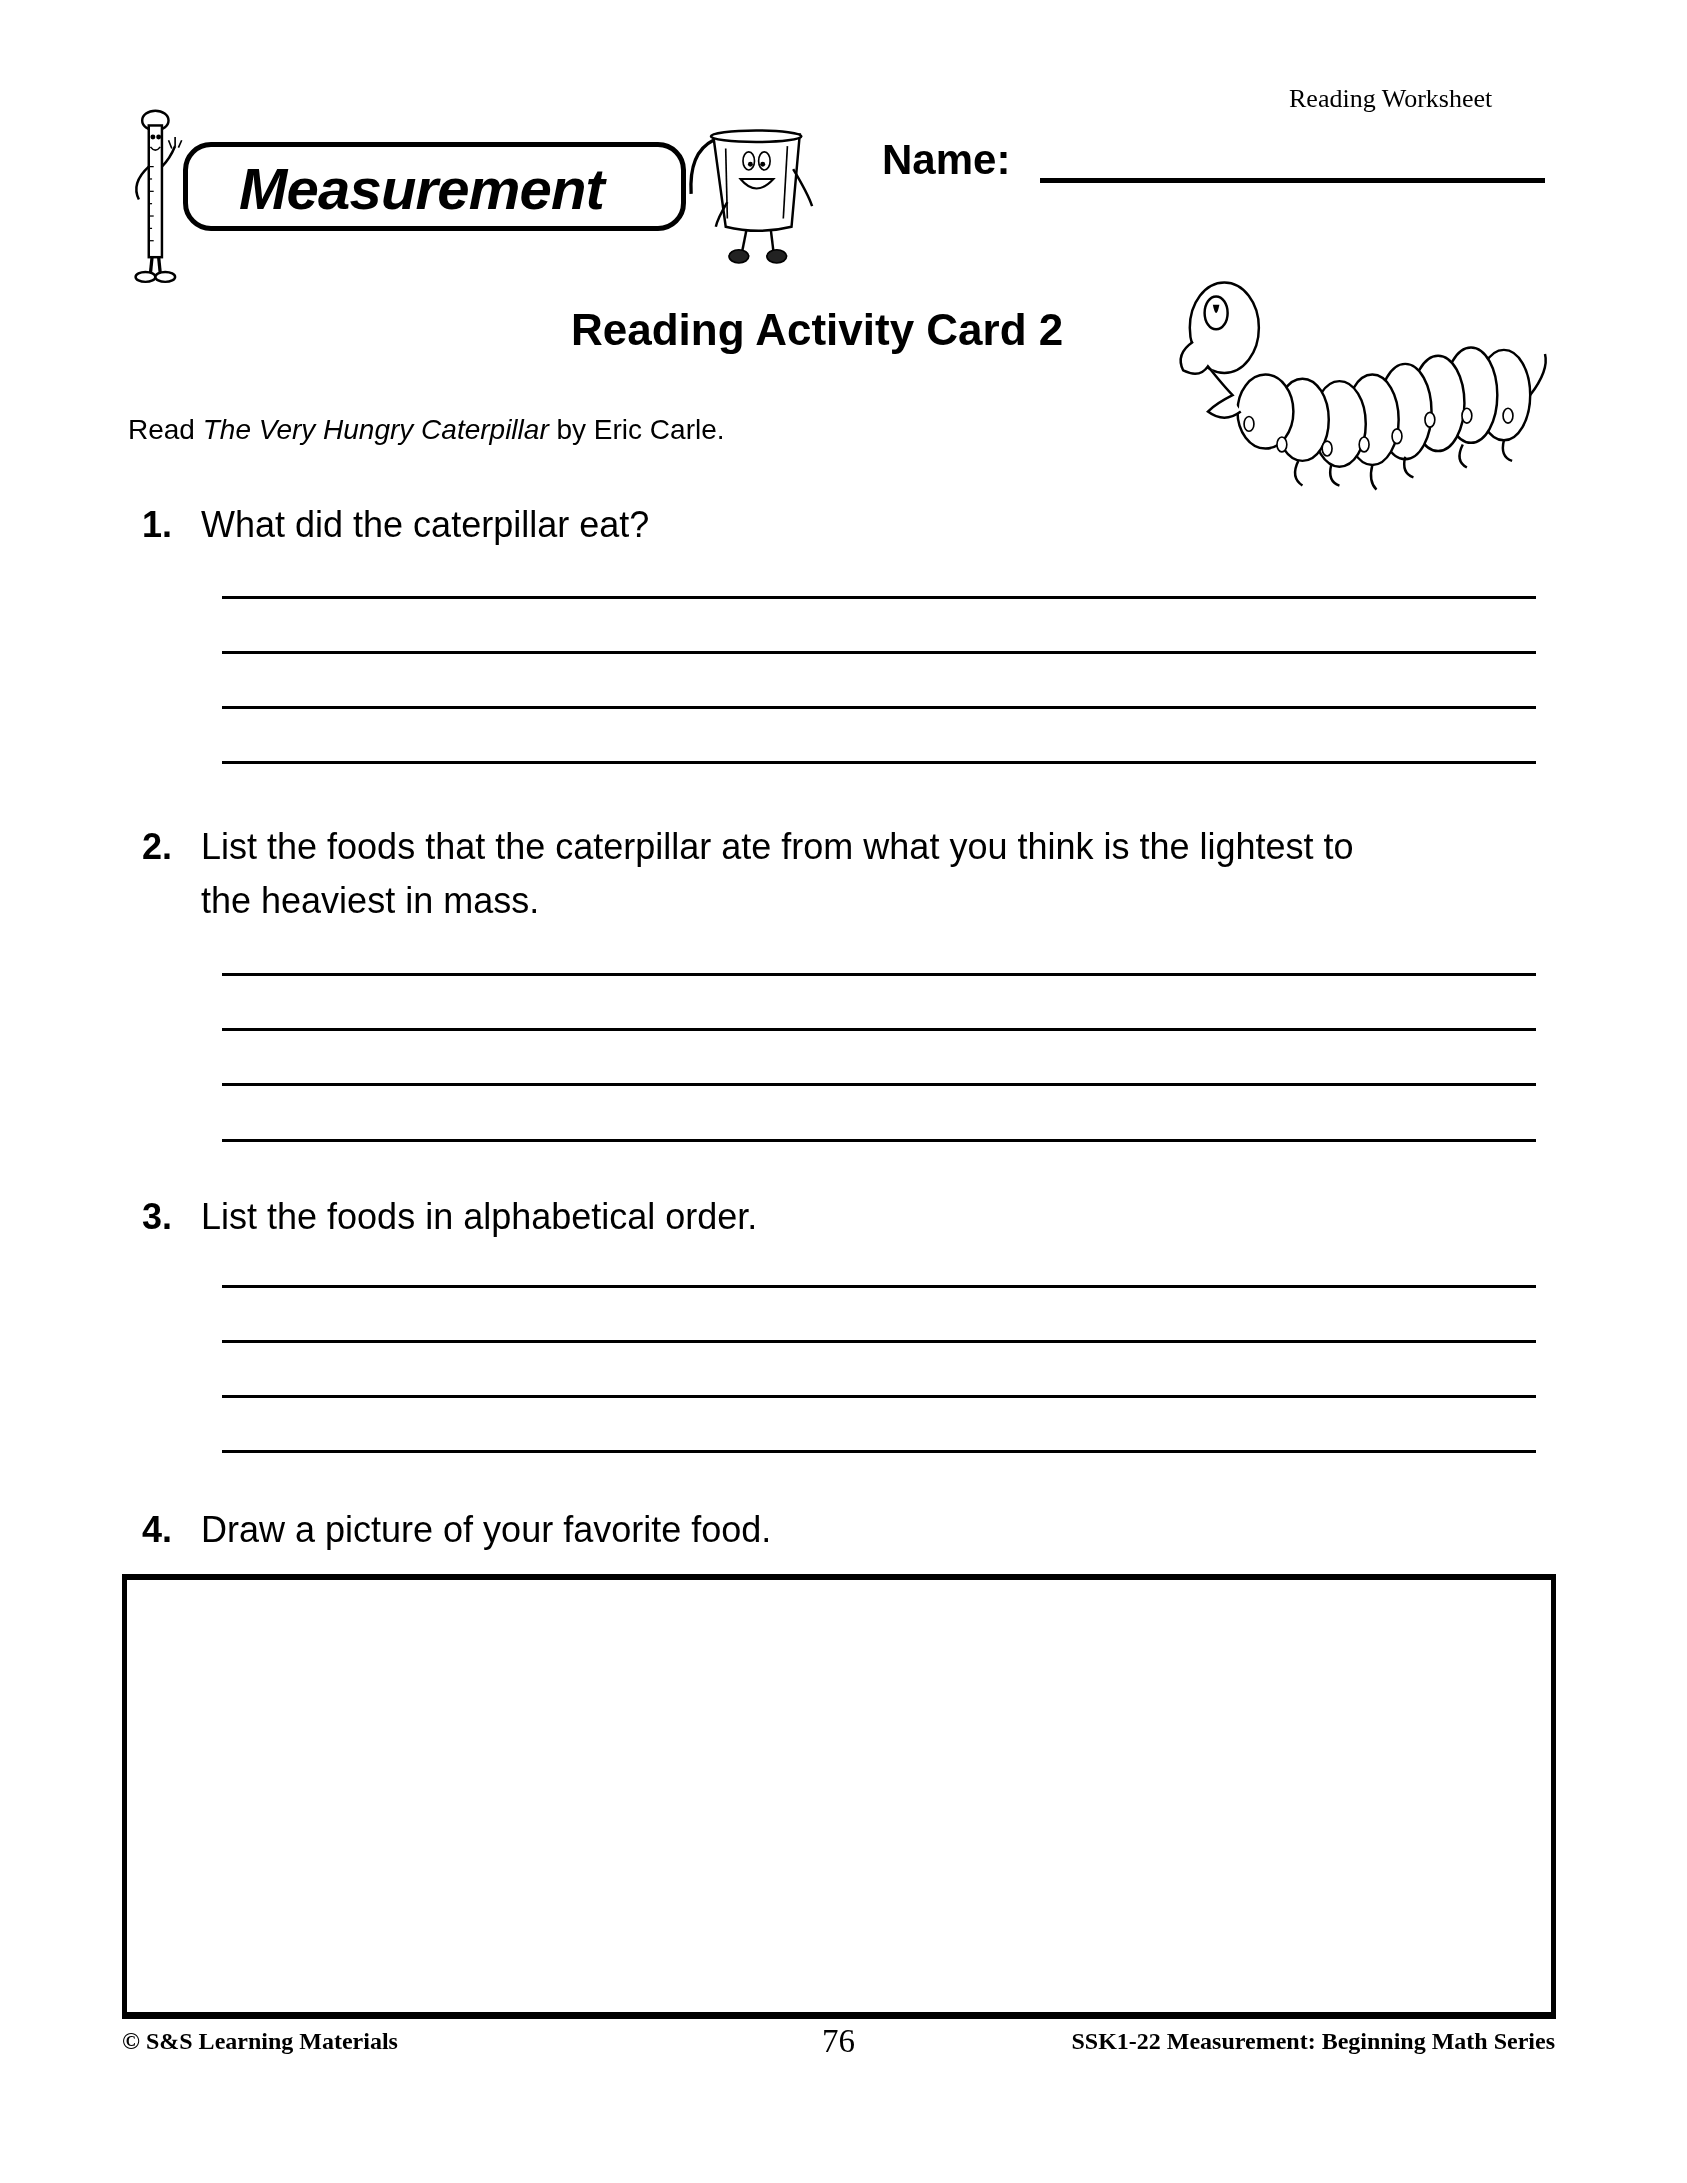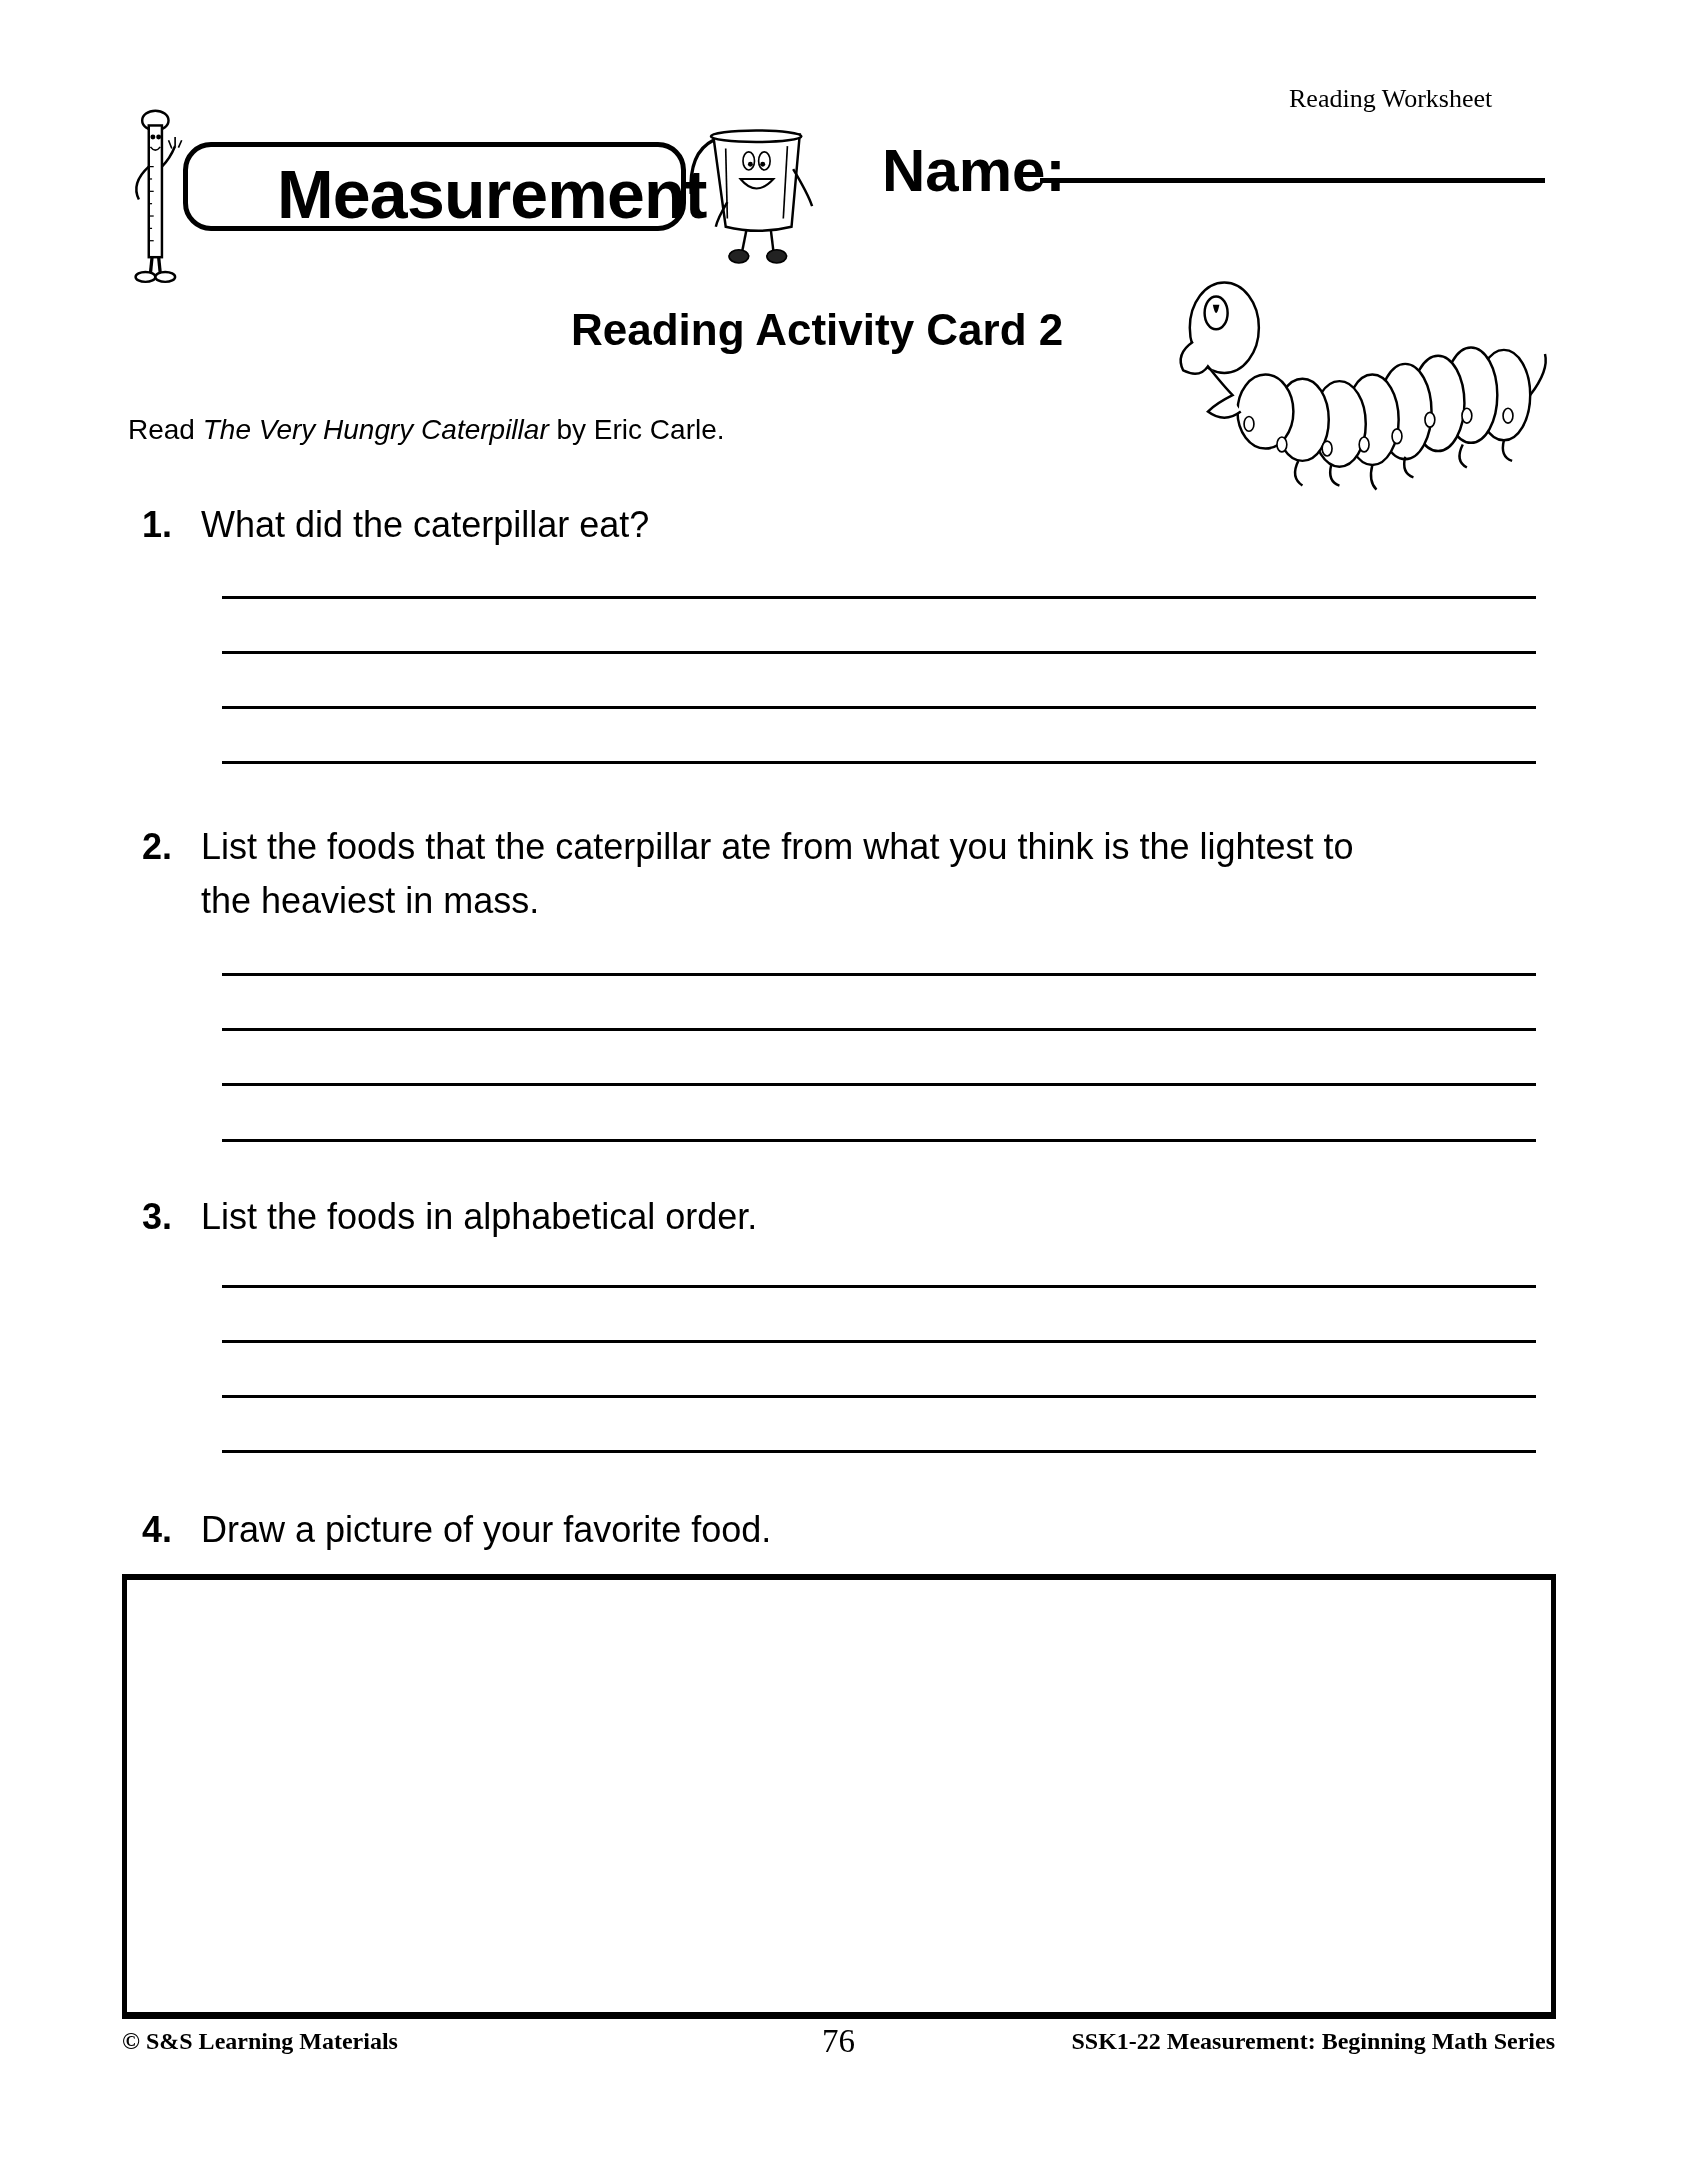--- a/index.html
+++ b/index.html
@@ -4,23 +4,23 @@
 <style>
   html, body { margin:0; padding:0; background:#fff; }
   body { width:1687px; height:2183px; position:relative; overflow:hidden; color:#000; }
   .abs { position:absolute; }
   .serif { font-family:"Liberation Serif","DejaVu Serif",serif; }
   .sans { font-family:"Liberation Sans","DejaVu Sans",sans-serif; }
 
   .corner-label { left:1289px; top:76px; font-size:26px;margin-top:8px; }
 
   .banner { left:183px; top:142px; width:503px; height:89px; border:5.8px solid #000; border-radius:28px; box-sizing:border-box; }
-  .banner-text { left:239px; top:155px; font-size:68px; font-weight:bold; letter-spacing:-0.8px;margin-left:38px; }
+  .banner-text { left:239px; top:155px; font-size:58px; font-weight:bold; font-style:italic; letter-spacing:-0.8px; }
 
-  .name-label { left:882px; top:136px; font-size:60px; font-weight:bold; }
+  .name-label { left:882px; top:136px; font-size:42px; font-weight:bold; }
   .name-line { left:1040px; top:178px; width:505px; height:5px; background:#000; }
 
   .title { left:560px; top:305px; font-size:44px; font-weight:bold;margin-left:11px; }
 
   .intro { left:128px; top:414px; font-size:28px; }
   .intro i { font-style:italic; }
 
   .q { font-size:36px; }
   .q .num { font-weight:bold; display:inline-block; width:59px; }
   .q .cont { display:block; padding-left:59px; margin-top:11.5px; }

